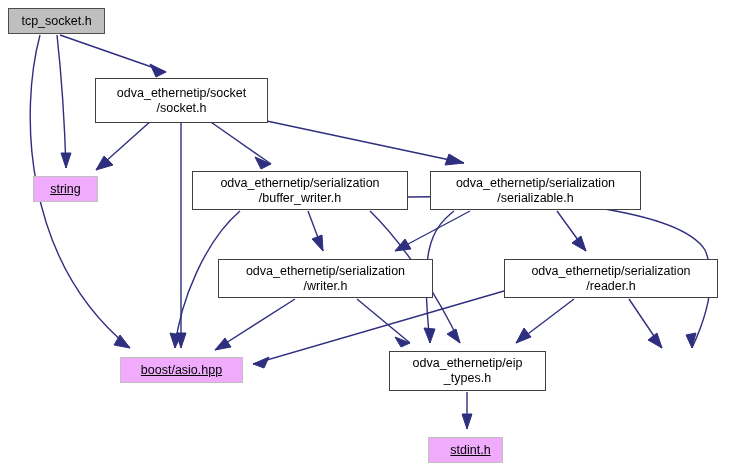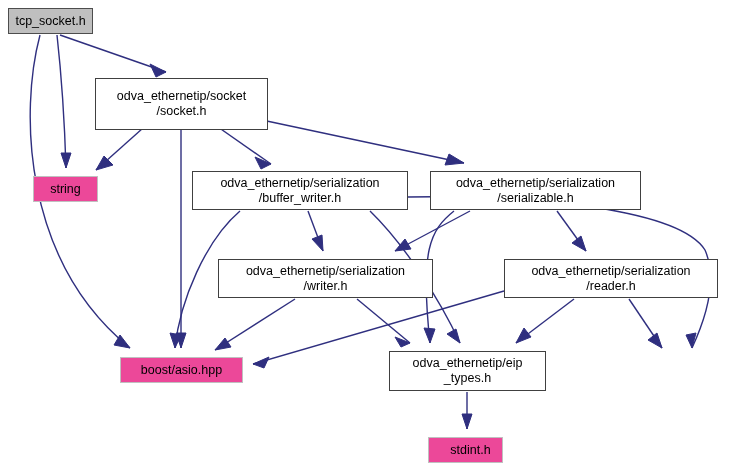--- a/index.html
+++ b/index.html
@@ -40,21 +40,22 @@
     font-size: 12.5px;
     white-space: pre;
     z-index: 2;
   }
   .node.node-root {
     background: #bfbfbf;
     border: 1px solid #4d4d4d;
   }
   .node.node-external {
     border: 1px solid #c0c0c0;
-    background: #ec4899;
+    background: #f0abfc;
+    text-decoration: underline;
   }
   .node-label {
     display: block;
     width: 100%;
     white-space: pre;
   }
 </style>
 </head>
 <body>
 
@@ -134,22 +135,22 @@
       </g>
       <g>
         <path d="M 629,299 L 662,348" fill="none" stroke="#2f2f7f" stroke-width="1.4"></path>
         <path d="M 662,348 L 657,333 L 648,340 Z" fill="#2f2f7f" stroke="#2f2f7f" stroke-width="1"></path>
       </g>
       <g>
         <path d="M 467,392 L 467,429" fill="none" stroke="#2f2f7f" stroke-width="1.4"></path>
         <path d="M 467,429 L 462,414 L 472,414 Z" fill="#2f2f7f" stroke="#2f2f7f" stroke-width="1"></path>
       </g>
     </svg>
-<div class="node node-root" style="left: 8px; top: 8px; width: 85px; height: 26px;"><span class="node-label">tcp_socket.h</span></div>
-    <div class="node" style="left: 95px; top: 78px; width: 173px; height: 52px;"><span class="node-label">odva_ethernetip/socket
+<div class="node node-root" style="left: 8px; top: 8px; width: 97px; height: 26px;"><span class="node-label">tcp_socket.h</span></div>
+    <div class="node" style="left: 95px; top: 78px; width: 173px; height: 45px;"><span class="node-label">odva_ethernetip/socket
 /socket.h</span></div>
     <div class="node node-external" style="left: 33px; top: 176px; width: 65px; height: 26px;"><span class="node-label">string</span></div>
     <div class="node" style="left: 192px; top: 171px; width: 216px; height: 39px;"><span class="node-label">odva_ethernetip/serialization
 /buffer_writer.h</span></div>
     <div class="node" style="left: 430px; top: 171px; width: 211px; height: 39px;"><span class="node-label">odva_ethernetip/serialization
 /serializable.h</span></div>
     <div class="node" style="left: 218px; top: 259px; width: 215px; height: 39px;"><span class="node-label">odva_ethernetip/serialization
 /writer.h</span></div>
     <div class="node" style="left: 504px; top: 259px; width: 214px; height: 39px;"><span class="node-label">odva_ethernetip/serialization
 /reader.h</span></div>

